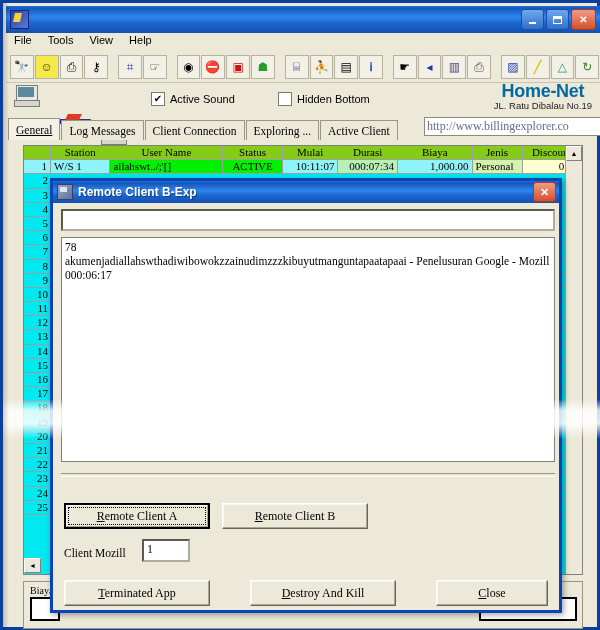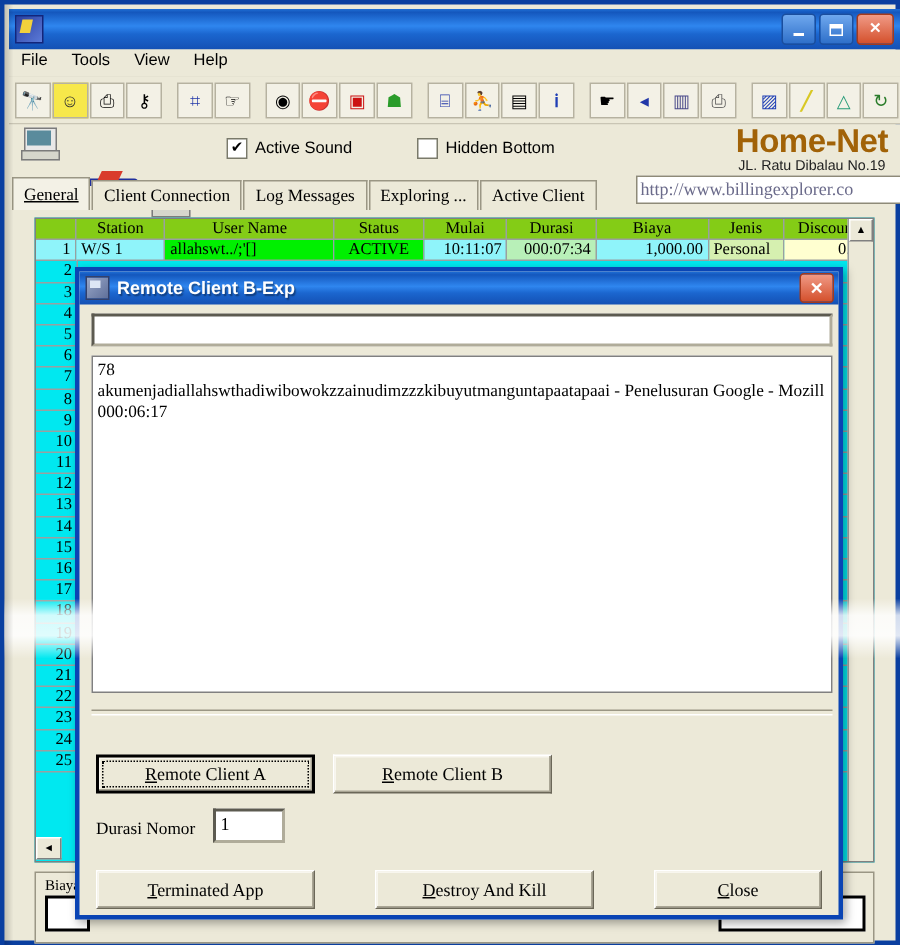--- a/index.html
+++ b/index.html
@@ -83,21 +83,21 @@
   .pc .scr{position:absolute;left:4px;top:2px;width:16px;height:10px;background:#5a8b9c;}
   .pc .base{position:absolute;left:0;top:15px;width:24px;height:5px;background:#d6d6cc;border:1px solid #7b7b7b;}
   .plane{width:40px;height:16px;position:relative;}
   .plane .body{position:absolute;left:0;top:6px;width:38px;height:5px;background:#1f2f9c;border-radius:3px;}
   .plane .wing{position:absolute;left:12px;top:1px;width:14px;height:8px;background:#d93b2b;transform:skewX(-25deg);}
 
   .chk{position:absolute;display:flex;align-items:center;font-size:11px;}
   .chkbox{width:12px;height:12px;border:1px solid #7a7a6a;background:#fff;margin-right:5px;
           display:flex;align-items:center;justify-content:center;font-size:10px;line-height:1;color:#000;}
   #logo{position:absolute;right:8px;top:-2px;text-align:center;}
-  #logo .l1{color:#a16207;font-size:22px;font-weight:bold;letter-spacing:-.3px;font-family:"Liberation Sans",sans-serif;}
+  #logo .l1{color:#0369a1;font-size:18px;font-weight:bold;letter-spacing:-.3px;font-family:"Liberation Sans",sans-serif;}
   #logo .l2{color:#222;font-size:9.5px;margin-top:-2px;}
 
   
   #tabs{
     position:absolute;left:5px;top:115px;width:592px;height:22px;
     display:flex;align-items:flex-end;
   }
   .tab{
     height:19px;padding:0 7px;border:1px solid #9a9684;border-bottom:none;
     background:#ece9d8;font-size:11.5px;display:flex;align-items:center;
@@ -316,24 +316,24 @@
       <div class="l1">Home-Net</div>
       <div class="l2">JL. Ratu Dibalau No.19</div>
     </div>
   </div>
 
   <div id="tabs">
     <div class="tab active">
         <u>General</u>
       </div>
     <div class="tab">
-        <span>Client Connection</span>
+        <span>Log Messages</span>
       </div>
     <div class="tab">
-        <span>Log Messages</span>
+        <span>Client Connection</span>
       </div>
     <div class="tab">
         <span>Exploring ...</span>
       </div>
     <div class="tab">
         <span>Active Client</span>
       </div>
   </div>
   <div id="urlbox" title="http://">http://www.billingexplorer.co</div>
 
@@ -496,21 +496,21 @@
       <span class="inner">
           <u>R</u>
           <span>emote Client A</span>
         </span>
     </div>
 
     <div class="dbtn" style="left:169px;top:322px;width:146px;height:26px;">
       <span><u>R</u><span>emote Client B</span></span>
     </div>
 
-    <div id="clientnomor-label">Durasi Nomor</div>
+    <div id="clientnomor-label">Client Mozill</div>
     <div id="clientnomor-input">1</div>
 
     <div class="dbtn" style="left:11px;top:399px;width:146px;height:26px;">
       <span><u>T</u><span>erminated App</span></span>
     </div>
 
     <div class="dbtn" style="left:383px;top:399px;width:112px;height:26px;">
       <span><u>C</u><span>lose</span></span>
     </div>
 

